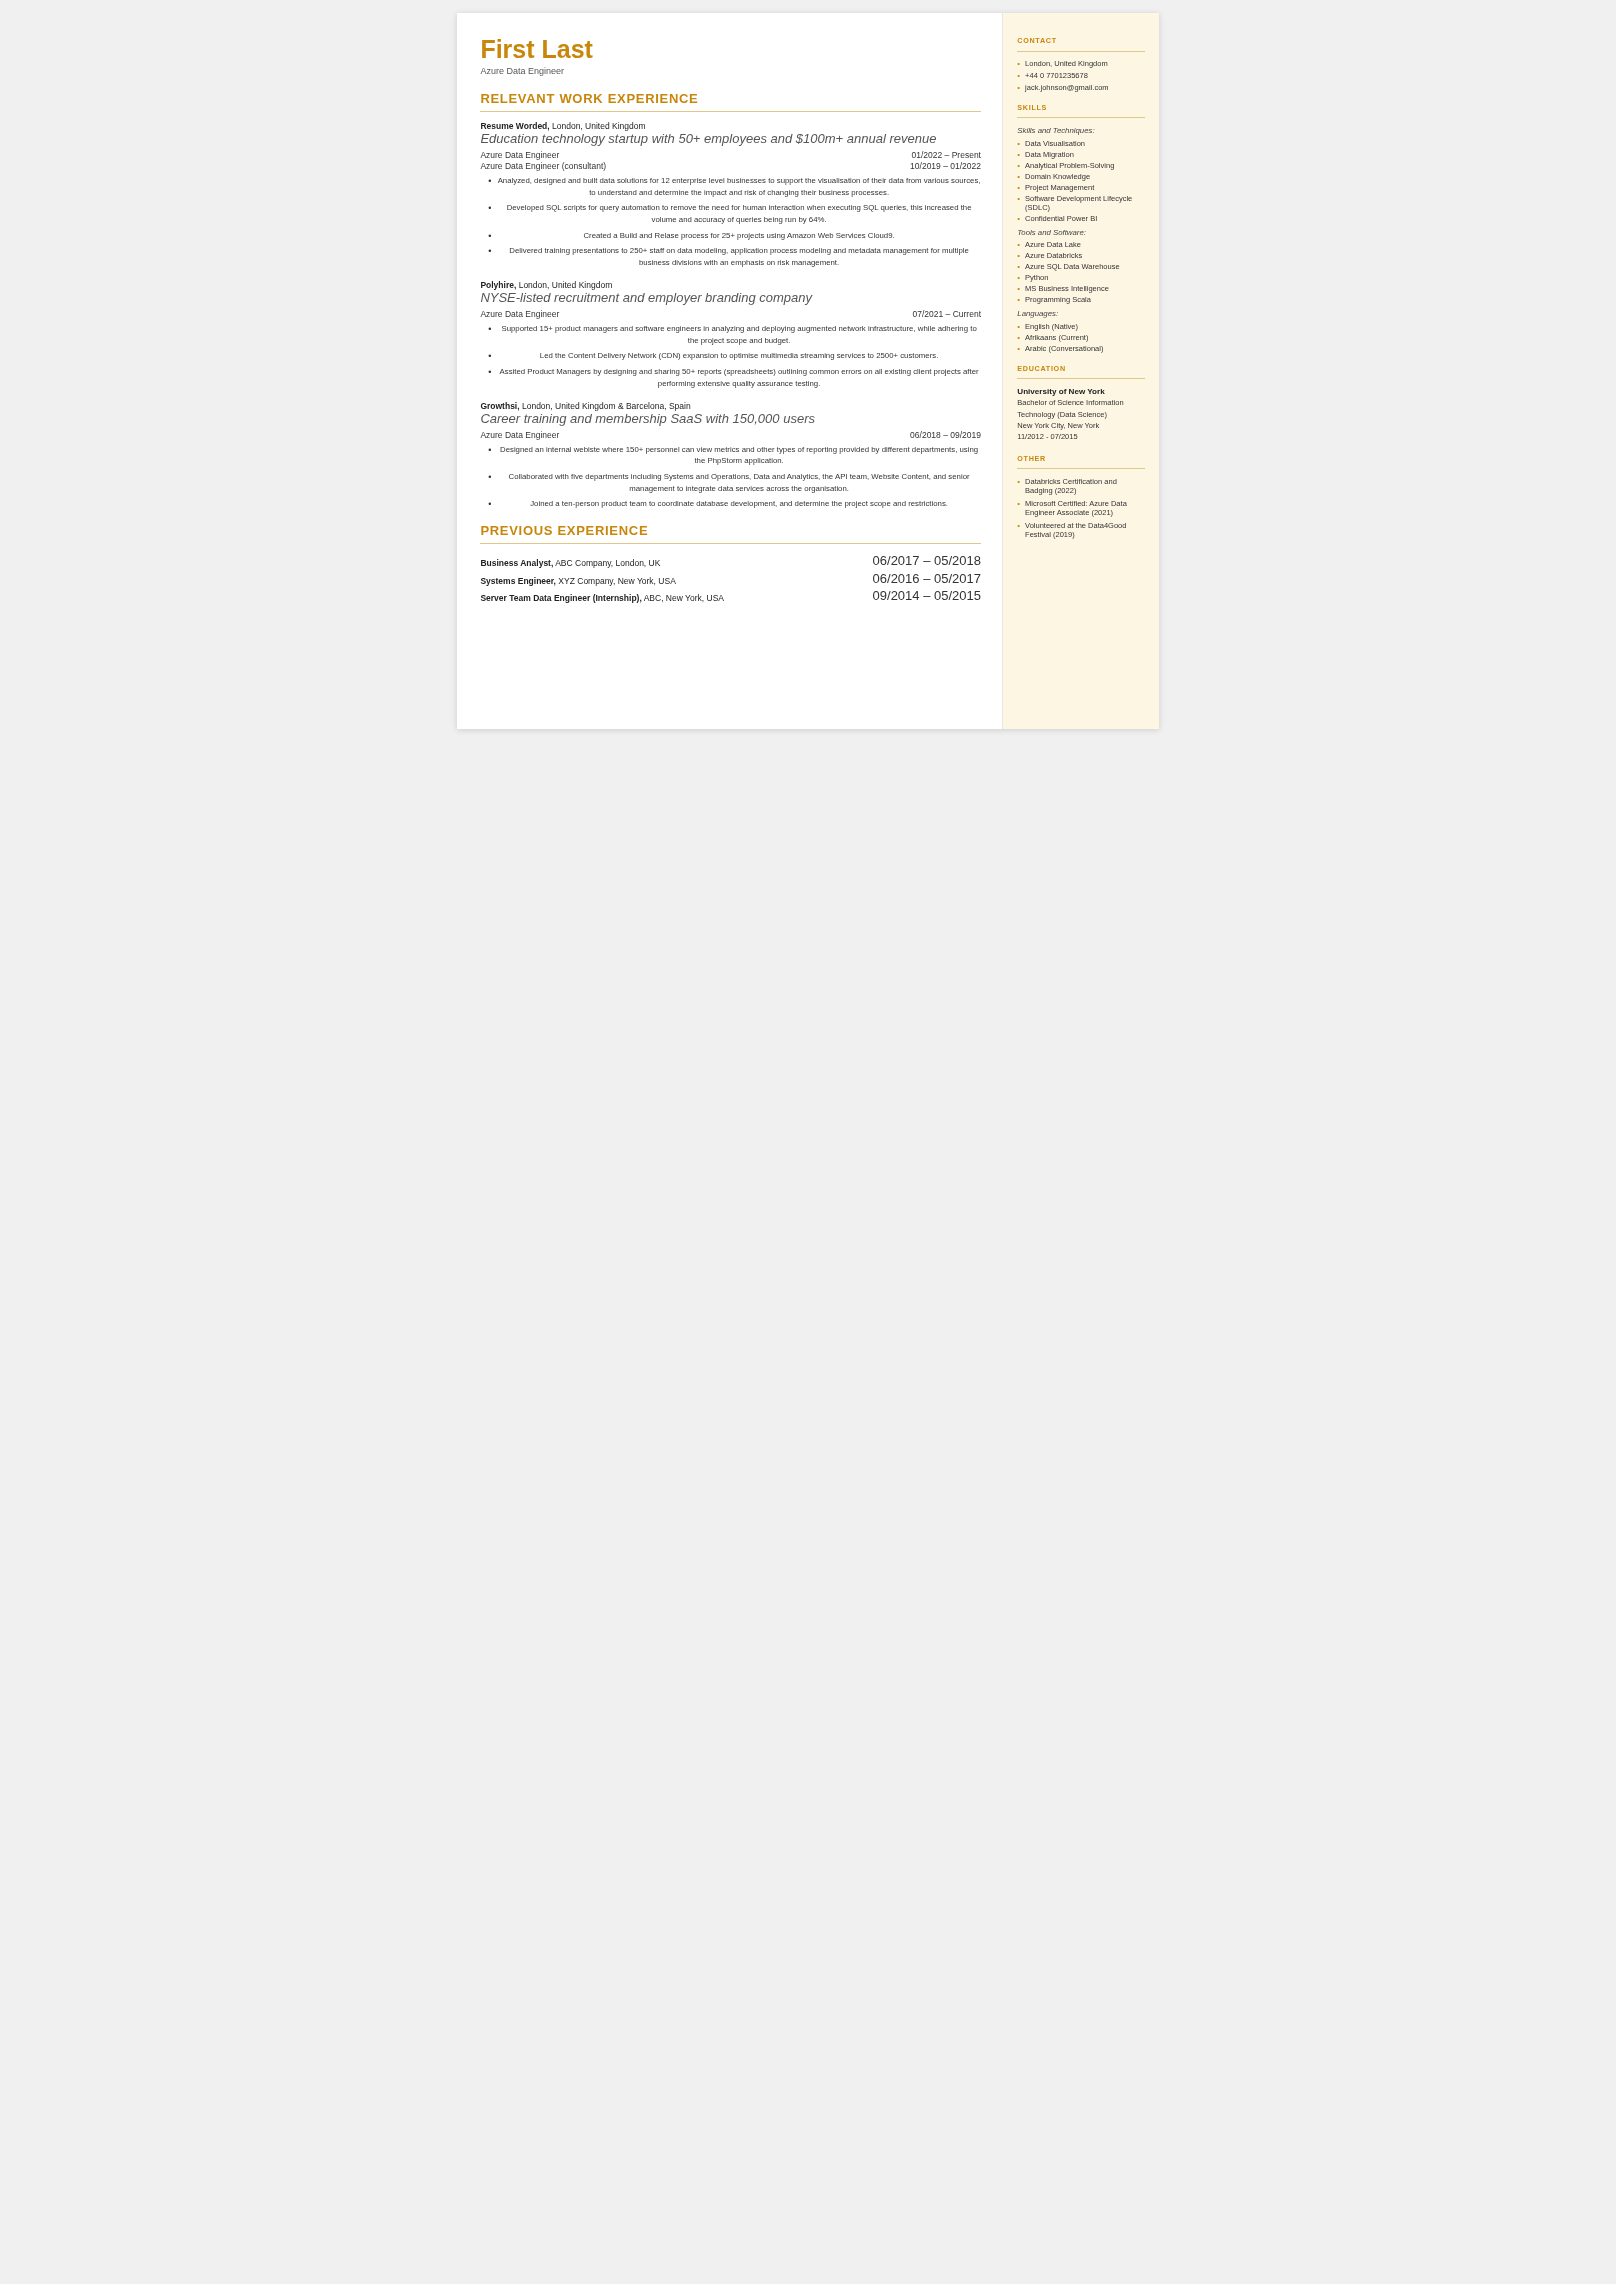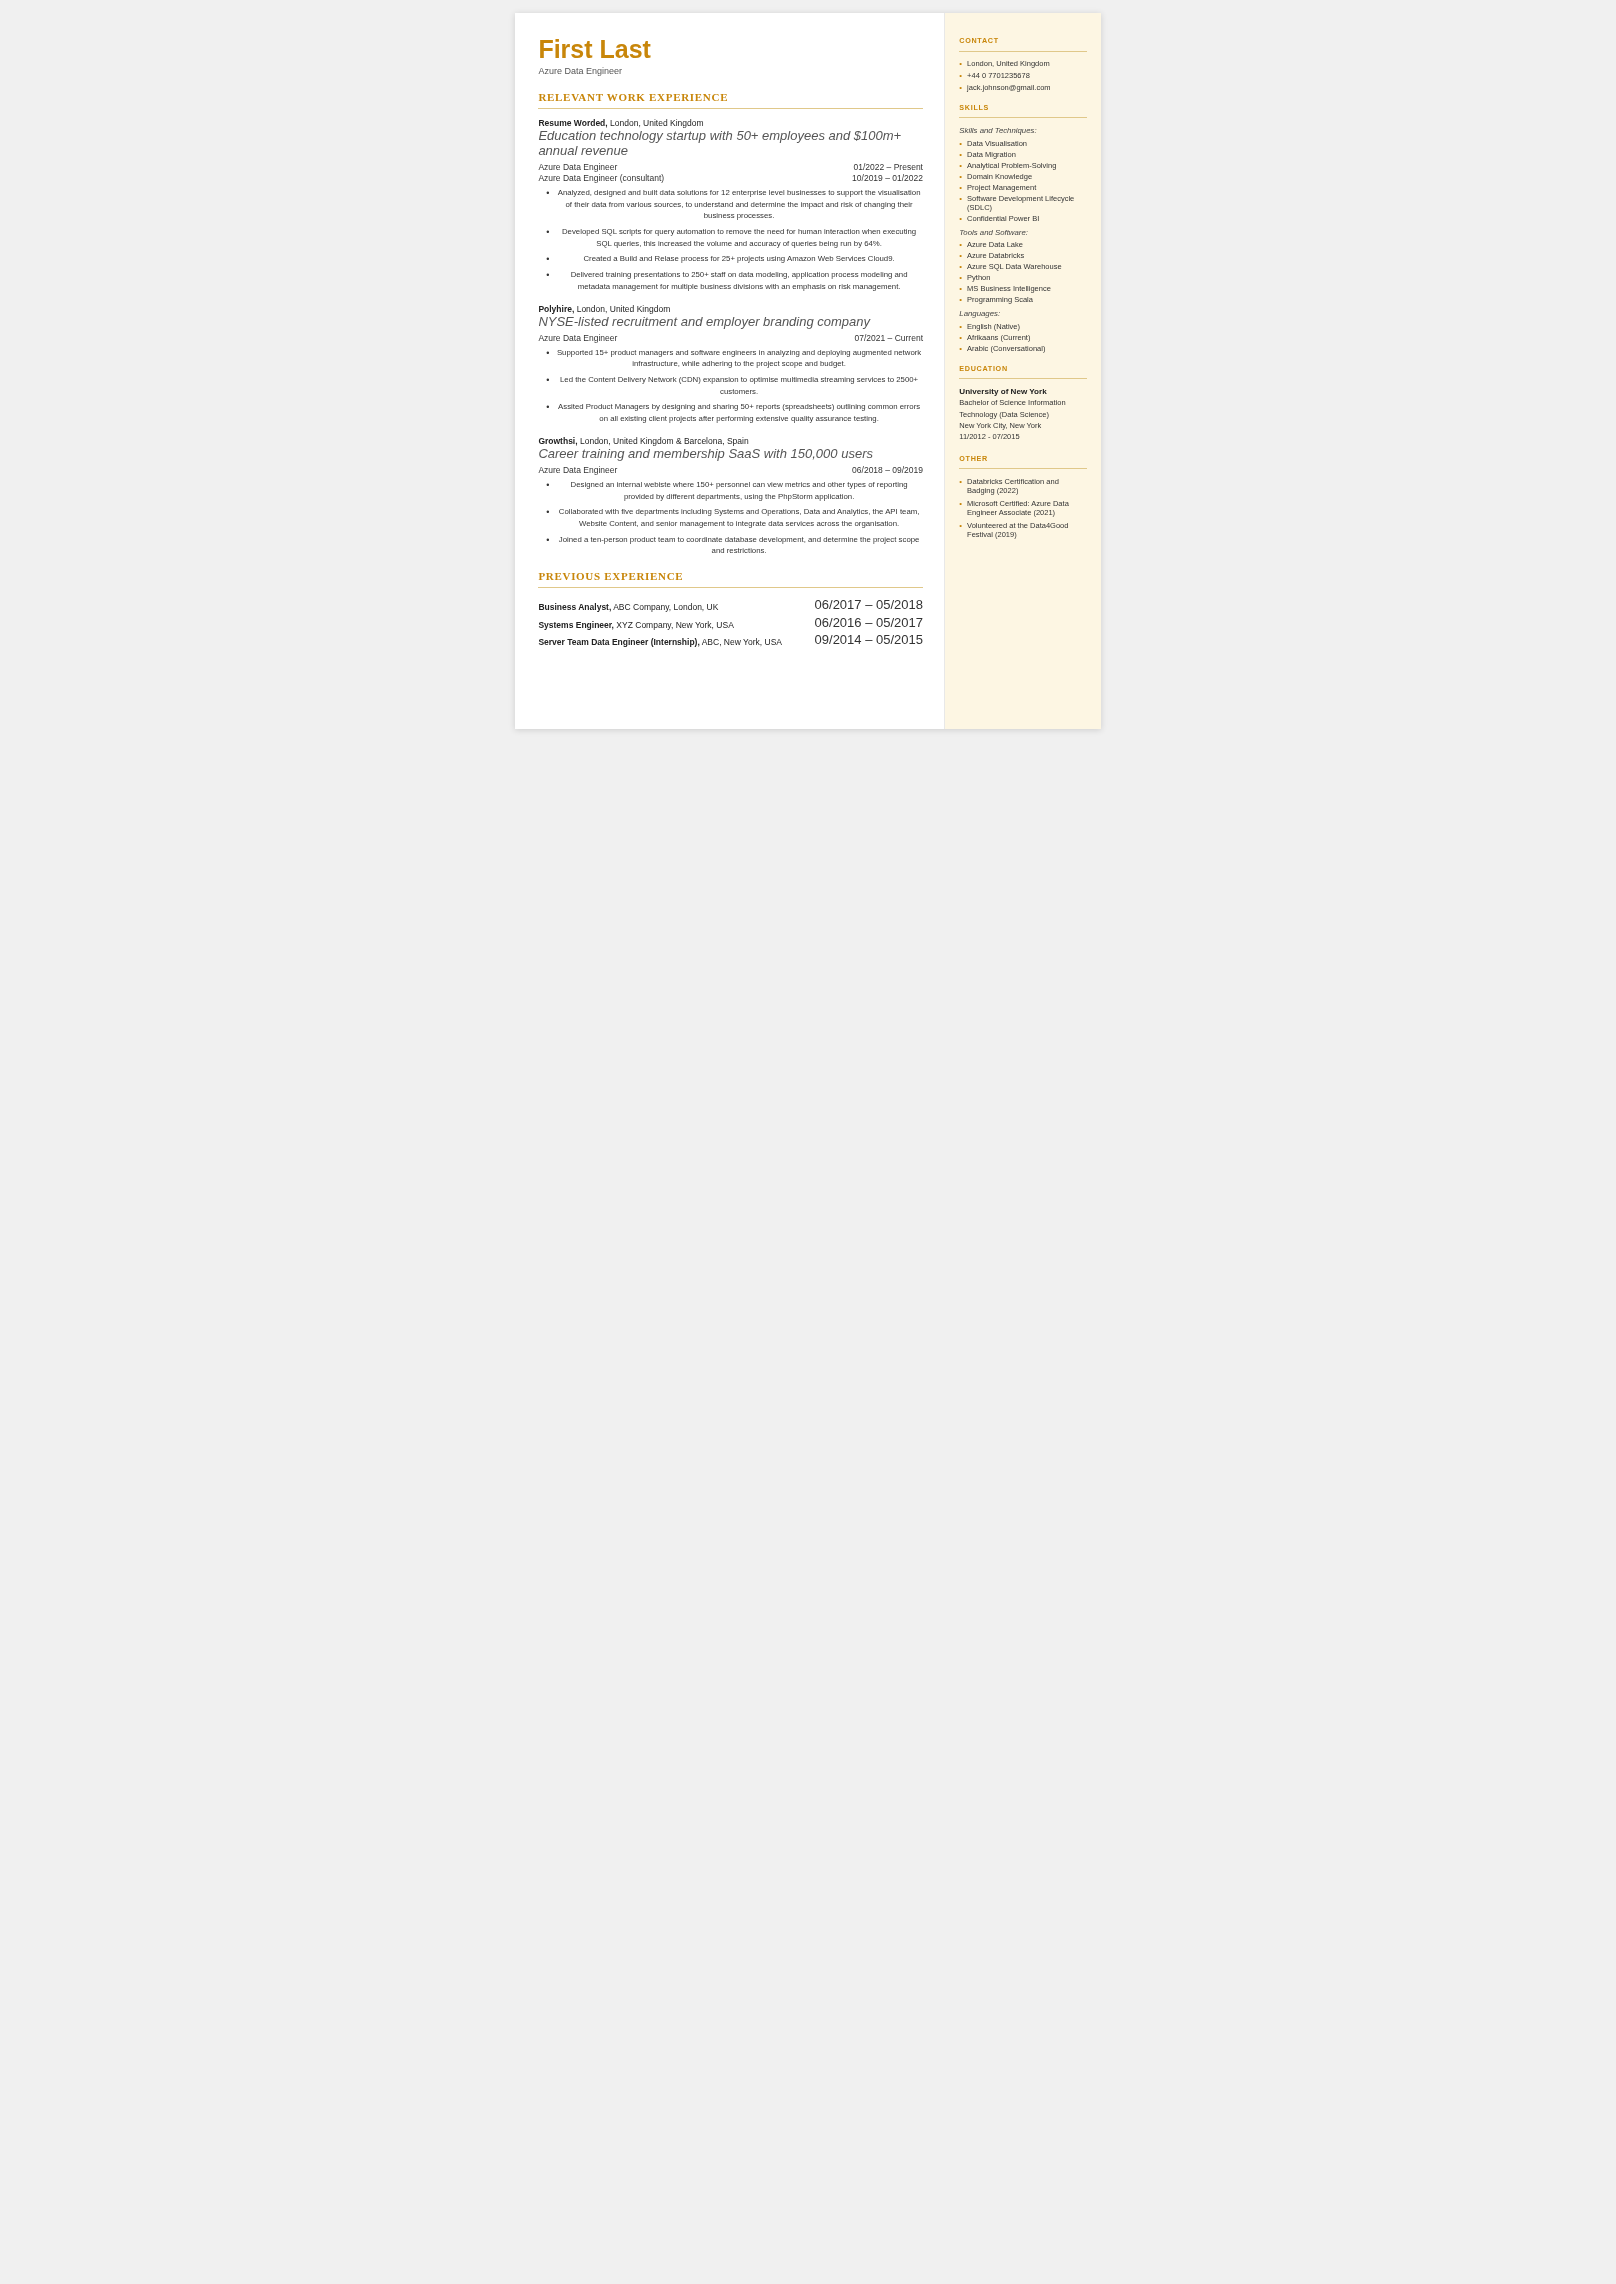--- a/index.html
+++ b/index.html
@@ -5,21 +5,21 @@
     * { margin: 0; padding: 0; box-sizing: border-box; }
     body {
       font-family: Arial, Helvetica, sans-serif;
       background: #f0f0f0;
       display: flex;
       justify-content: center;
       padding: 13px;
     }
     .resume {
       background: #fff;
-      width: 586px;
+      width: 702px;
       min-height: 716px;
       display: flex;
       box-shadow: 0 1.3px 6.5px rgba(0,0,0,0.15);
     }
     
     .left-col {
       flex: 1;
       padding: 23.4px 21px 23.4px 23.4px;
       border-right: 0.7px solid #e8e8e8;
     }
@@ -29,28 +29,27 @@
       color: #c8860a;
       line-height: 1.1;
       margin-bottom: 2.6px;
     }
     .job-title {
       font-size: 9px;
       color: #555;
       margin-bottom: 14.3px;
     }
     .section-heading {
-      font-size: 11px;
+      font-size: 13px;
       font-weight: 700;
       color: #c8860a;
       letter-spacing: 0.7px;
       text-transform: uppercase;
       margin-bottom: 5.2px;
       margin-top: 13px;
-      font-family: Liberation Serif, serif;
     }
     .divider {
       border: none;
       border-top: 1px solid #e0c88a;
       margin-bottom: 9px;
     }
     .company-block {
       margin-bottom: 11.7px;
     }
     .company-name {

